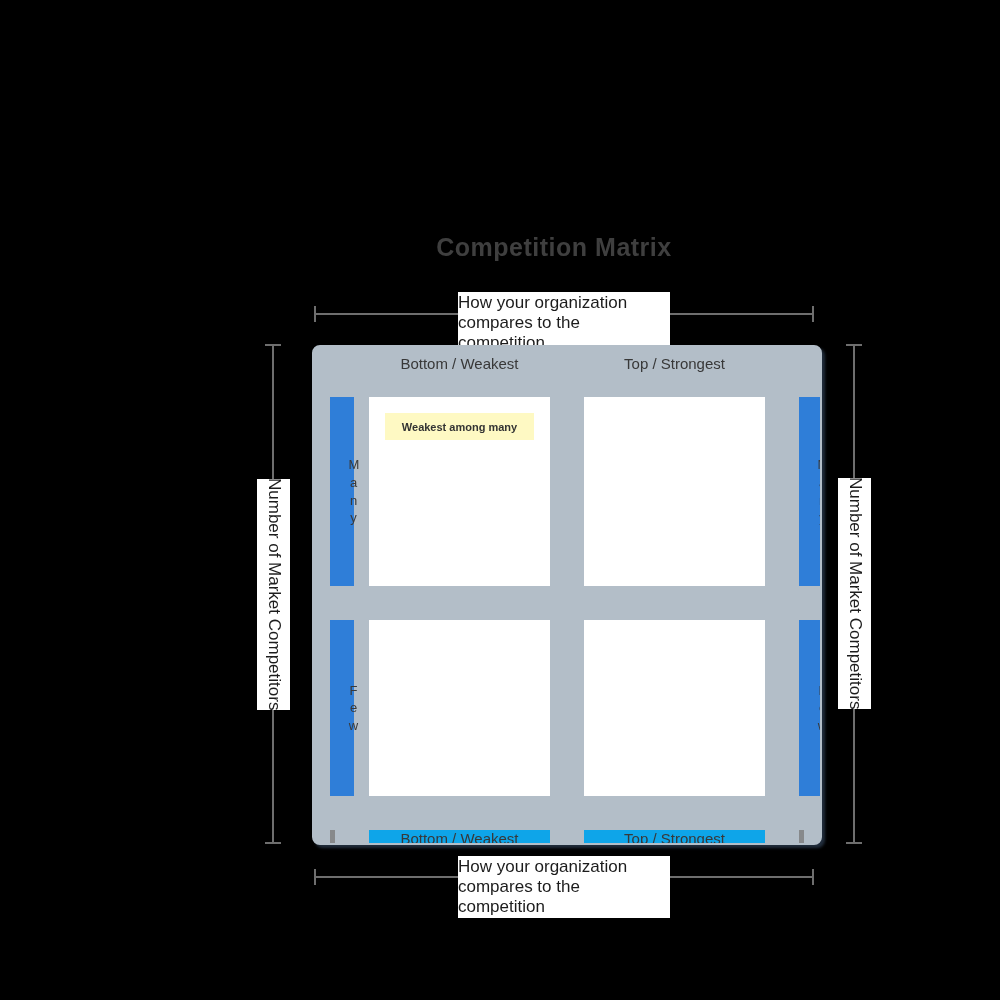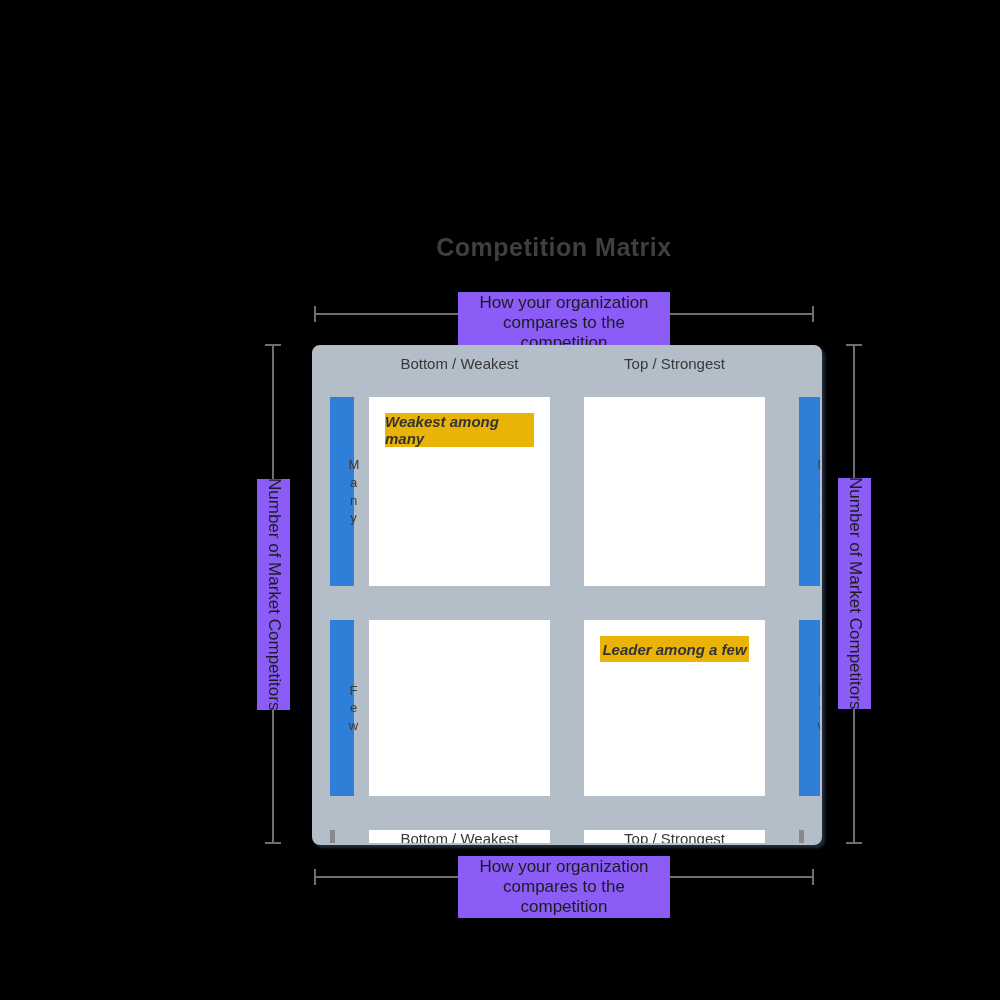--- a/index.html
+++ b/index.html
@@ -30,22 +30,22 @@
   .dim-line.v::before { top: 0; }
   .dim-line.v::after { bottom: 0; }
 
   #dim-top    { left: 250px; top: 249px; width: 500px; }
   #dim-bottom { left: 250px; top: 812px; width: 500px; }
   #dim-left   { left: 208px; top: 280px; height: 500px; }
   #dim-right  { left: 789px; top: 280px; height: 500px; }
 
   
   .axis-label {
-    position: absolute; z-index: 2; background: #8b5cf6; color: #1c1c1c;
-    text-align: center; font-size: 17px; line-height: 20px;
+    position: absolute; z-index: 2; background: #ffffff; color: #1c1c1c;
+    font-size: 17px; line-height: 20px;
   }
   .axis-label.horiz { width: 212px; left: 394px; padding: 1px 0; }
   #axis-label-top    { top: 228px; }
   #axis-label-bottom { top: 792px; }
   .axis-label.vert {
     width: 33px; height: 231px; display: flex; align-items: center; justify-content: center;
     writing-mode: vertical-rl; white-space: nowrap;
   }
   #axis-label-left  { left: 193px; top: 415px; }
   #axis-label-right { left: 774px; top: 414px; }
@@ -59,33 +59,33 @@
     border-radius: 8px;
     overflow: hidden;
     box-shadow: 3px 3px 3px rgba(55, 75, 100, 0.6);
     display: grid;
     grid-template-columns: 37px 1fr 1fr 37px;
     grid-template-rows: 32px 221px 208px 1fr;
     gap: 2px;
   }
   .cell-corner { background: #87898b; }
   .cell-header {
-    background: #ffffff; color: #383838; font-size: 15px;
+    background: #0ea5e9; color: #383838; font-size: 15px;
     display: flex; align-items: center; justify-content: center;
   }
   .cell-side {
     background: #2f7ed8; color: #3a3a3a; font-size: 13px; line-height: 1.35;
     display: flex; align-items: center; justify-content: center;
     text-align: center;
     padding-left: 24px;
   }
   .cell-side .stacked { width: 11px; word-break: break-all; letter-spacing: 1px; }
   .cell-quadrant { background: #fff; display: flex; flex-direction: column; }
   .quadrant-title {
-    background: #eab308; color: #333; font-size: 15px; font-weight: bold; font-style: italic;
+    background: #fef9c3; color: #333; font-size: 11px; font-weight: bold; 
     display: flex; align-items: center; justify-content: center;
     flex: 0 0 27px;
   }
   .row2 .quadrant-title { flex: 0 0 26px; }
   .quadrant-body { flex: 1; background: #fff; }
 </style>
 </head>
 <body>
 
 <div class="canvas">
@@ -123,21 +123,20 @@
       <span class="stacked">Many</span>
     </div>
 
     <div class="cell-side">
       <span class="stacked">Few</span>
     </div>
     <div class="cell-quadrant row2">
       <div class="quadrant-body"></div>
     </div>
     <div class="cell-quadrant row2">
-      <div class="quadrant-title">Leader among a few</div>
       <div class="quadrant-body"></div>
     </div>
     <div class="cell-side">
       <span class="stacked">Few</span>
     </div>
 
     <div class="cell-corner"></div>
     <div class="cell-header">Bottom / Weakest</div>
     <div class="cell-header">Top / Strongest</div>
     <div class="cell-corner"></div>

